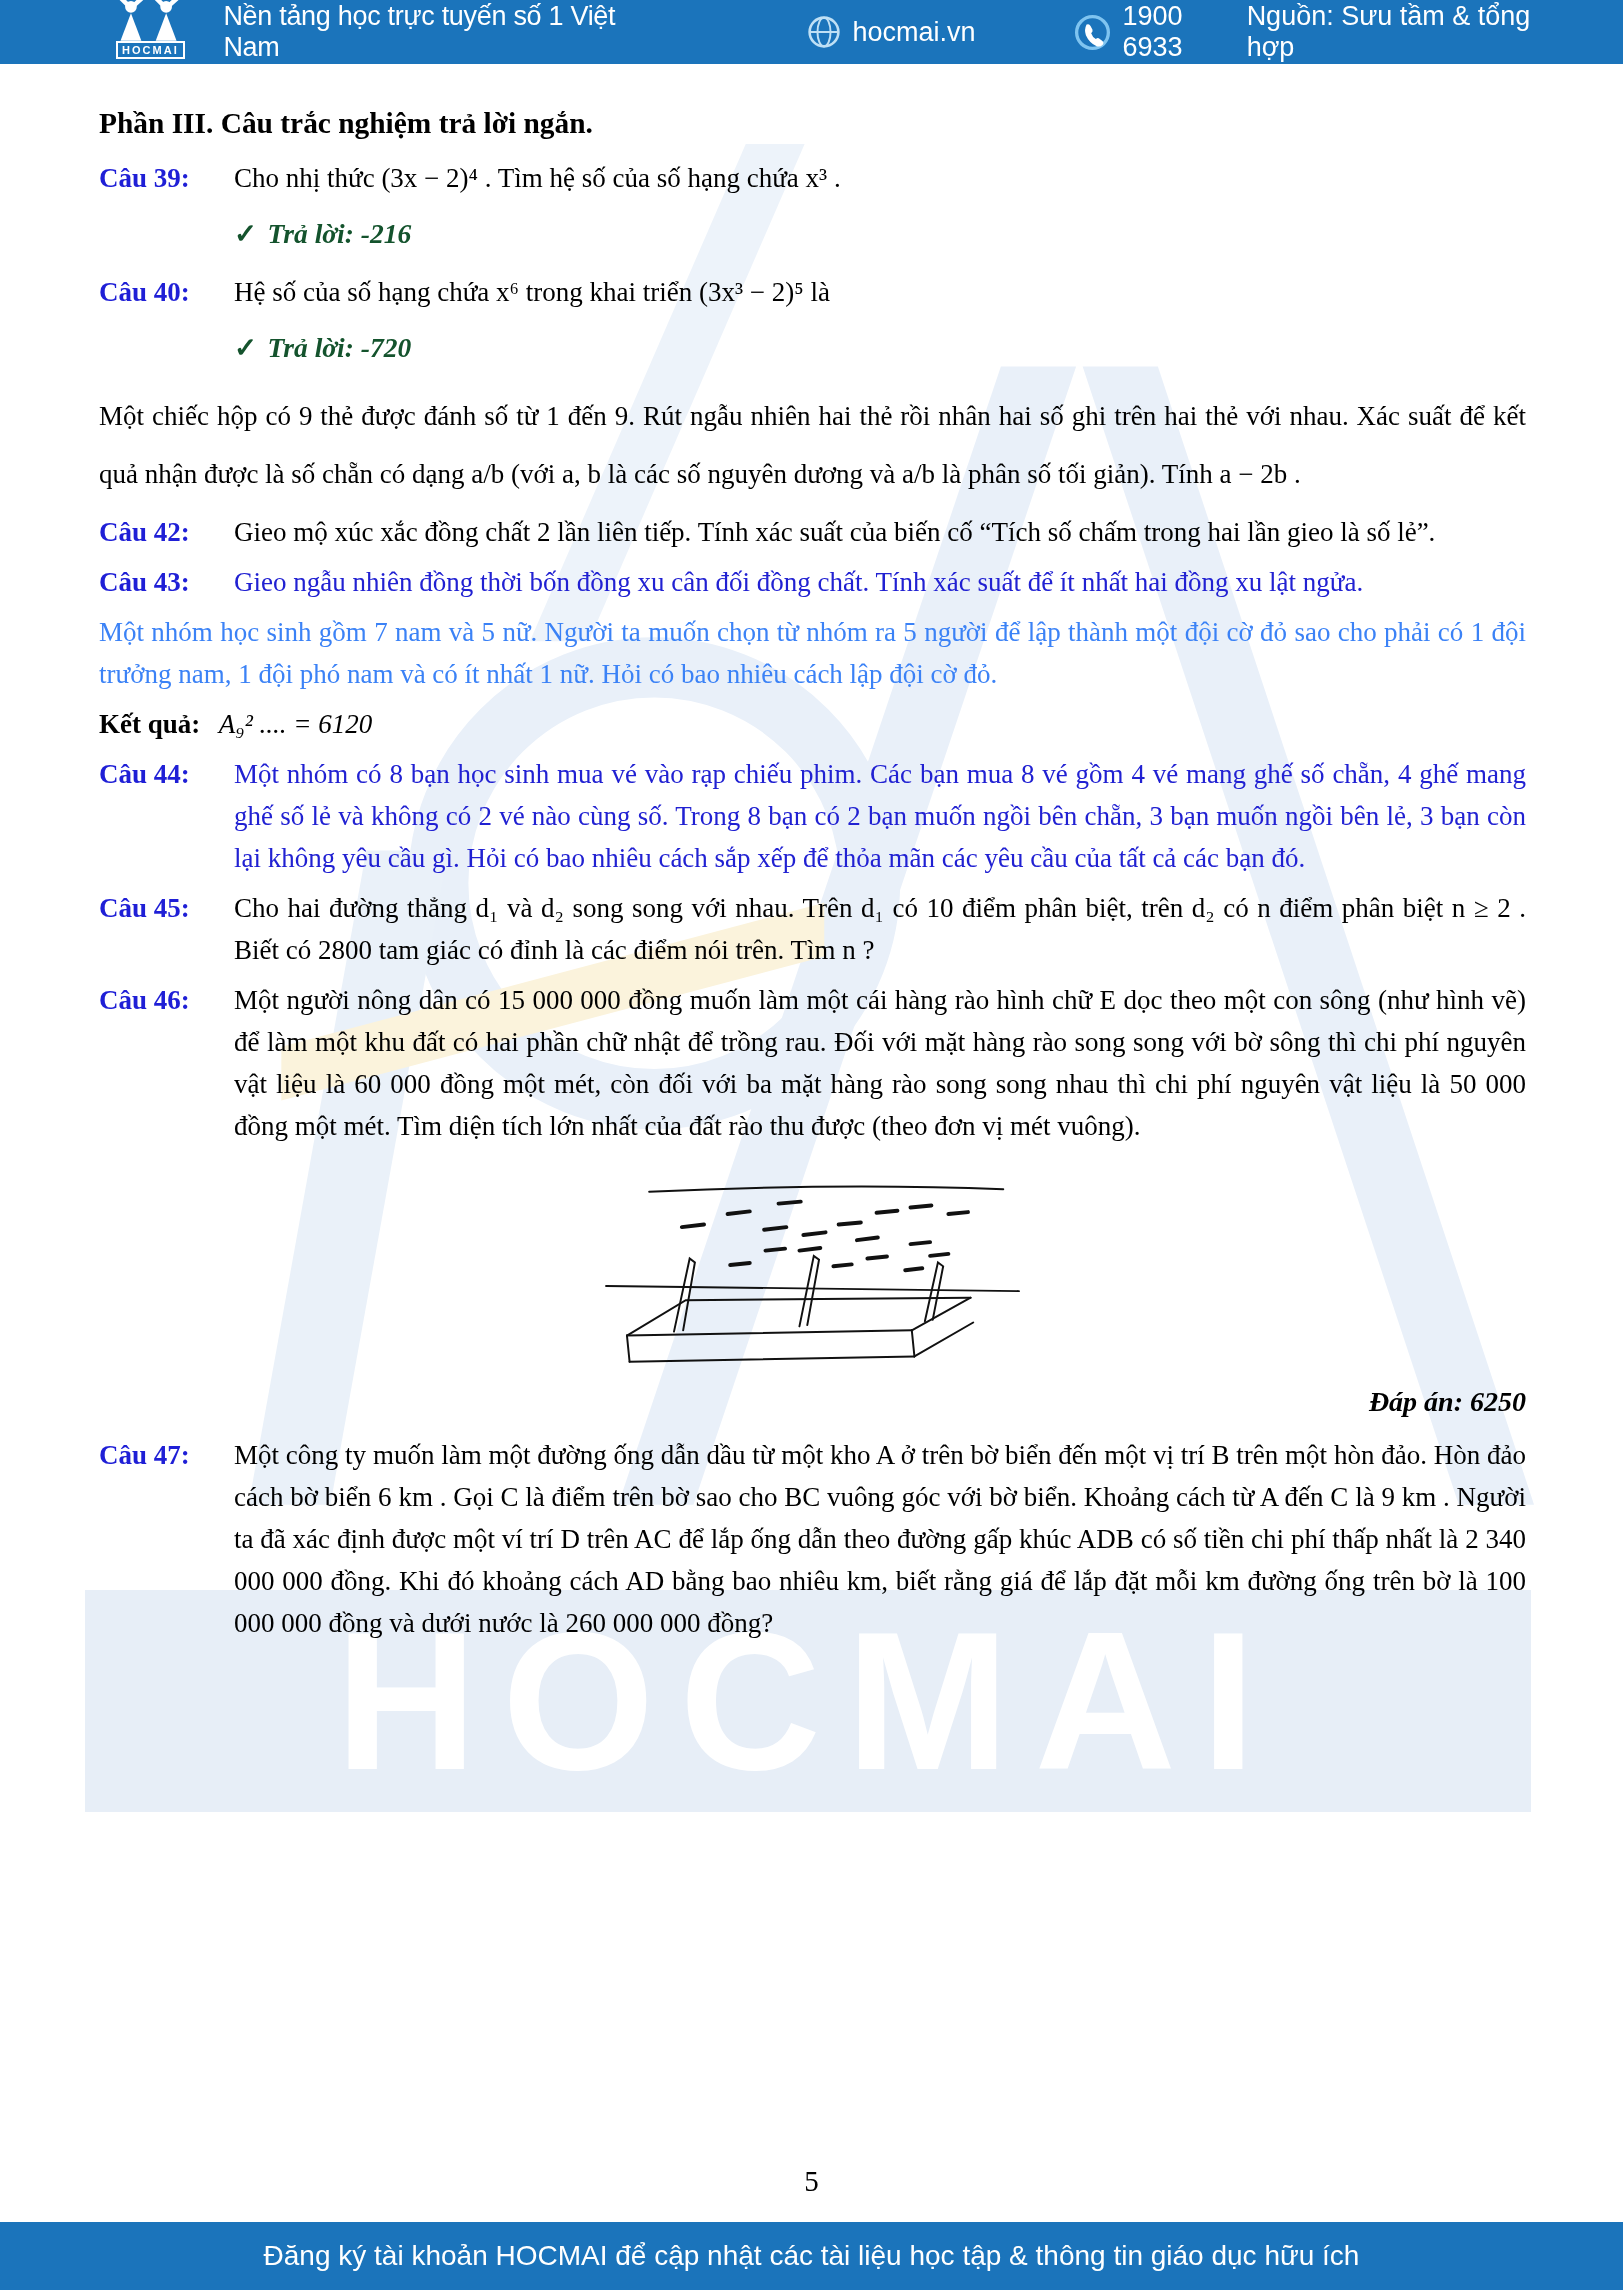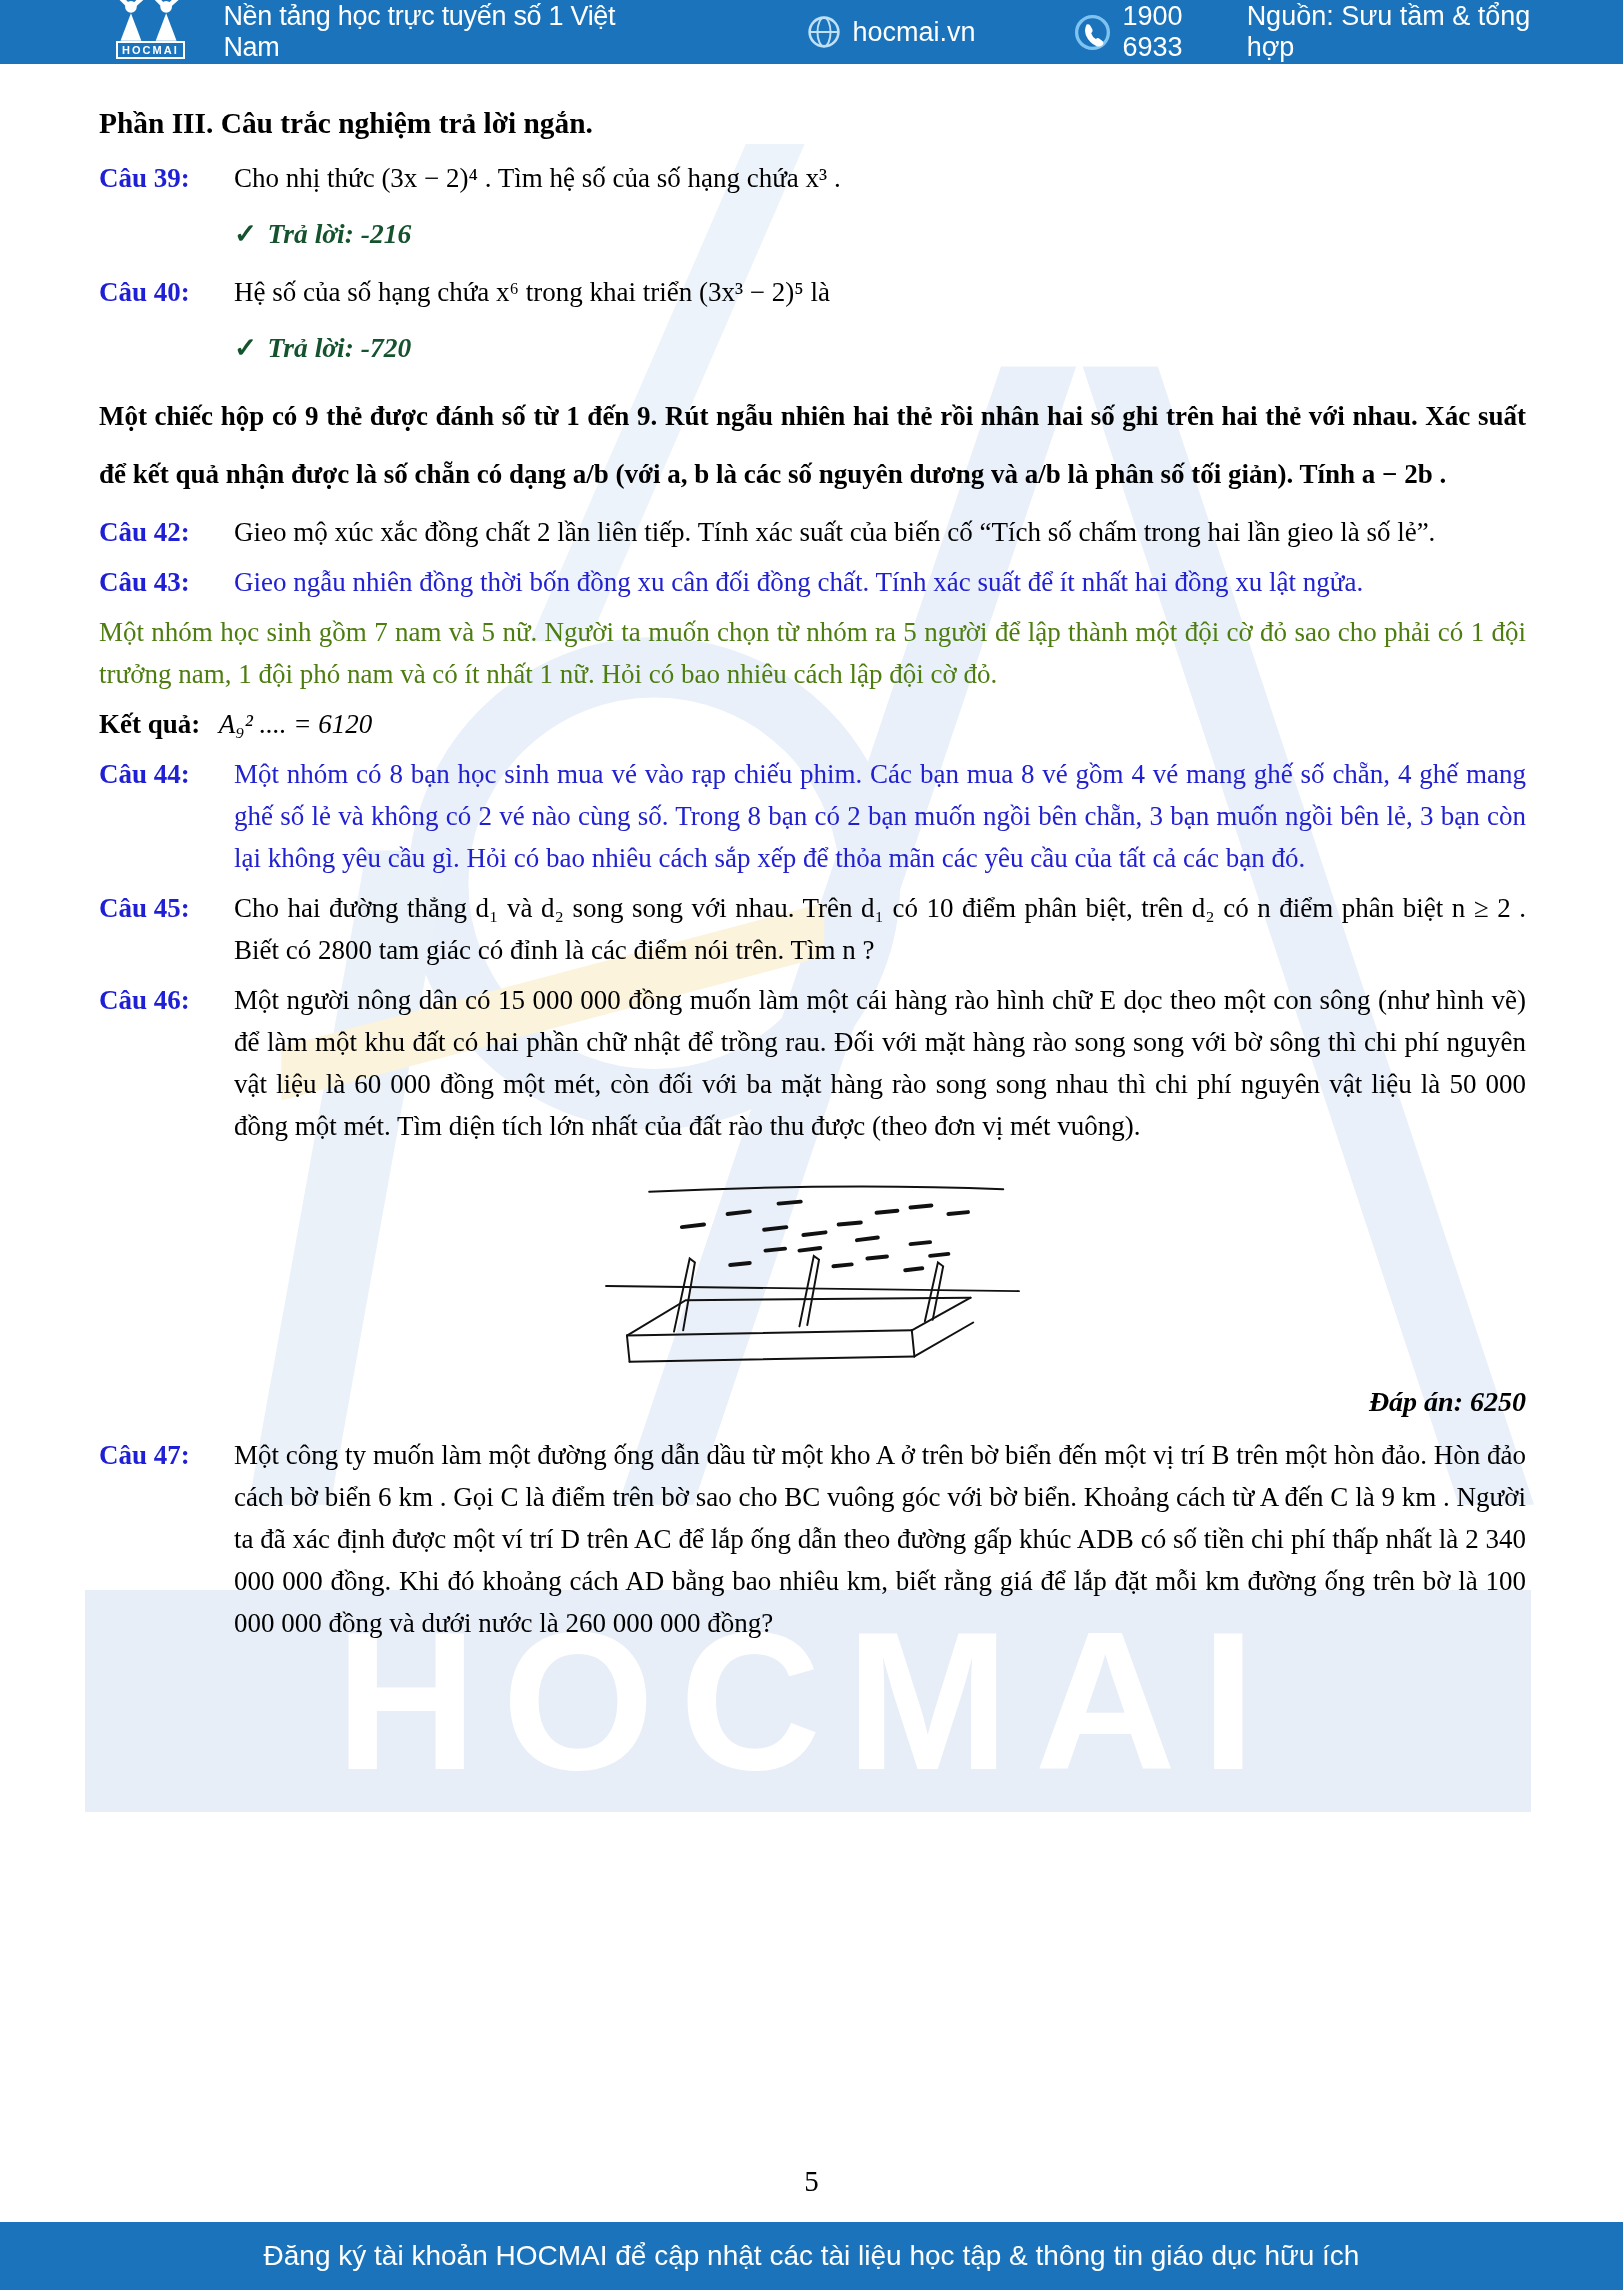--- a/index.html
+++ b/index.html
@@ -38,24 +38,24 @@
   
   .content{
     position:absolute;left:99px;top:98px;width:1427px;z-index:2;
     font-size:27px;line-height:1.55;
   }
   .section-title{font-weight:700;font-size:29.4px;margin:2.6px 0 11.8px 0;}
   .q{display:flex;margin:8.5px 0;}
   .qlabel{flex:0 0 135px;font-weight:700;color:#1f1fd6;}
   .qbody{flex:1;text-align:justify;}
   .blue .qbody{color:#2121d2;}
-  .q41 .qbody{line-height:2.15;font-weight:bold;}
+  .q41 .qbody{line-height:2.15;}
   .ans{margin:13px 0 17px 135px;color:#14532d;font-weight:700;font-style:italic;font-size:27.5px;}
   .ans .check{margin-right:10.5px;font-style:normal;}
-  .para{color:#4d7c0f;text-align:justify;margin:6.5px 0;}
+  .para{color:#3b82f6;text-align:justify;margin:6.5px 0;}
   .result{margin:7.9px 0;}
   .result .rlabel{font-weight:700;}
   .result .rformula{font-style:italic;margin-left:11.8px;text-align:right;}
   .dapan{margin:17px 0 11.8px 135px;color:#000000;font-weight:700;font-style:italic;font-size:28px;text-align:right;}
   .figure-wrap{margin:19.6px 0 3.9px 0;display:flex;justify-content:center;}
   
   .page-num{
     position:absolute;left:0;top:2165px;width:1623px;text-align:center;
     font-size:29px;z-index:2;
   }

